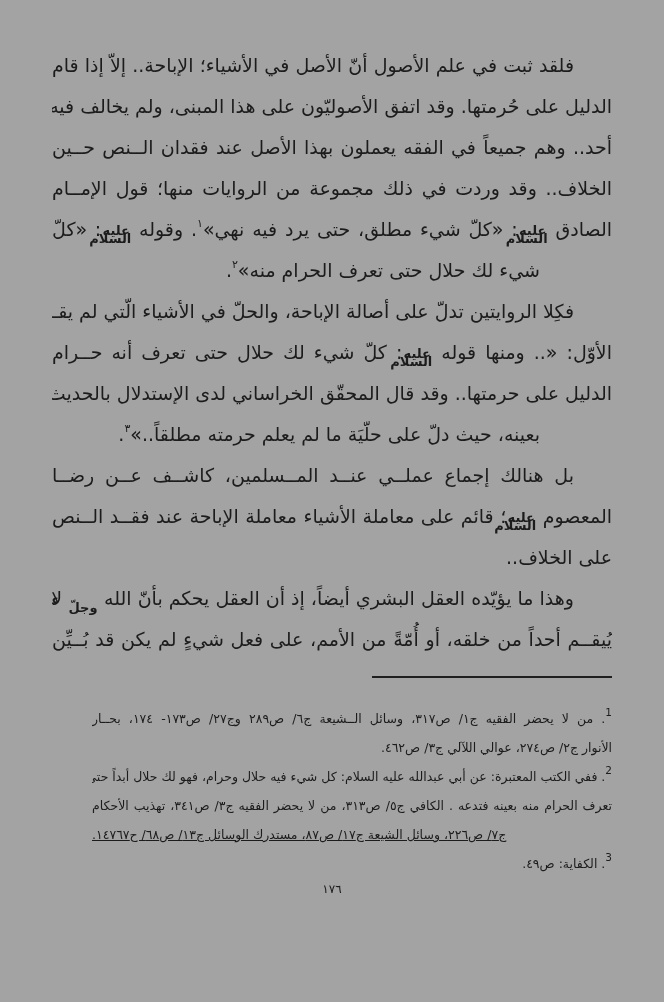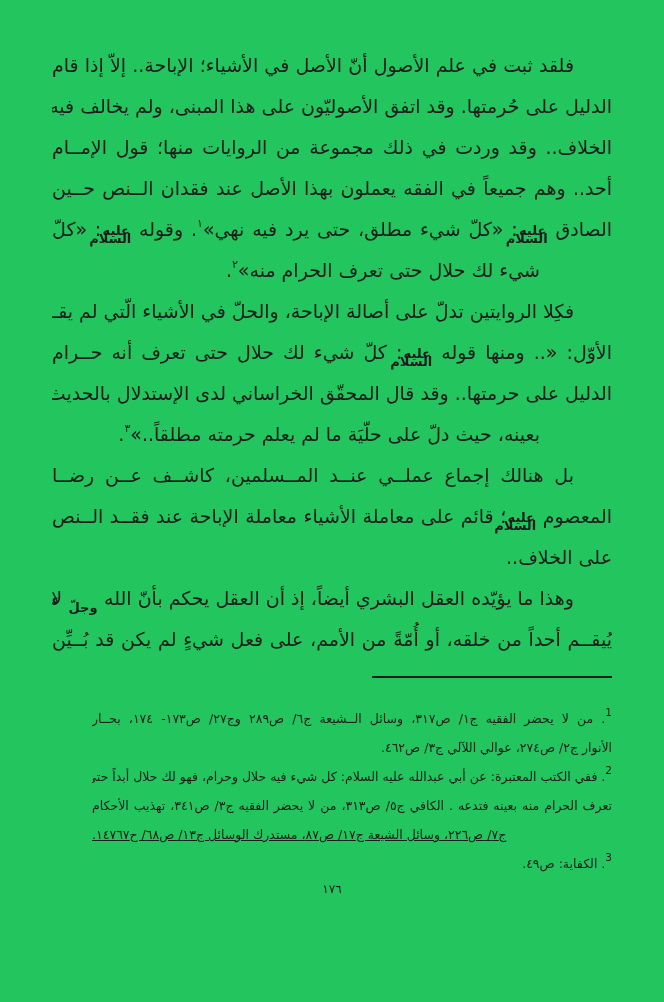--- a/index.html
+++ b/index.html
@@ -1,20 +1,20 @@
 <!DOCTYPE html>
 <html lang="ar" dir="rtl"><head>
 <meta charset="utf-8">
 <style>
   html,body { margin:0; padding:0; background:#e8e8e8; }
   .book-page {
     position:relative;
     width:664px; height:1002px;
     margin:0 auto;
-    background:#22c55e;
+    background:#a3a3a3;
     color:#1c1c1c;
     direction:rtl;
     font-family:"DejaVu Sans", sans-serif;
     overflow:hidden;
   }
   .main-text {
     position:absolute; top:45px; right:52px; left:52px;
   }
   .line {
     height:41px; line-height:41px;
@@ -66,22 +66,22 @@
   }
 </style>
 </head>
 <body>
 
 <div class="book-page">
   <div class="main-text">
       <div>
         <div class="line first"><span class="run">فلقد ثبت في علم الأصول أنّ الأصل في الأشياء؛ الإباحة.. إلاّ إذا قام</span></div>
         <div class="line justify"><span class="run">الدليل على حُرمتها. وقد اتفق الأصوليّون على هذا المبنى، ولم يخالف فيه</span></div>
+        <div class="line justify"><span class="run">أحد.. وهم جميعاً في الفقه يعملون بهذا الأصل عند فقدان الــنص حــين</span></div>
         <div class="line justify"><span class="run">الخلاف.. وقد وردت في ذلك مجموعة من الروايات منها؛ قول الإمــام</span></div>
-        <div class="line justify"><span class="run">أحد.. وهم جميعاً في الفقه يعملون بهذا الأصل عند فقدان الــنص حــين</span></div>
         <div class="line justify"><span class="run">الصادق </span><span class="lig">عليه السلام</span><span class="run">: «كلّ شيء مطلق، حتى يرد فيه نهي»</span><span class="sup">١</span><span class="run">. وقوله </span><span class="lig">عليه السلام</span><span class="run">: «كلّ</span></div>
         <div class="line hang"><span class="run">شيء لك حلال حتى تعرف الحرام منه»</span><span class="sup">٢</span><span class="run">.</span></div>
       </div>
       <div>
         <div class="line first"><span class="run">فكِلا الروايتين تدلّ على أصالة الإباحة، والحلّ في الأشياء الّتي لم يقــم</span></div>
         <div class="line justify"><span class="run">الأوّل: «.. ومنها قوله </span><span class="lig">عليه السلام</span><span class="run">: كلّ شيء لك حلال حتى تعرف أنه حــرام</span></div>
         <div class="line justify"><span class="run">الدليل على حرمتها.. وقد قال المحقّق الخراساني لدى الإستدلال بالحديث</span></div>
         <div class="line hang"><span class="run">بعينه، حيث دلّ على حلّيَة ما لم يعلم حرمته مطلقاً..»</span><span class="sup">٣</span><span class="run">.</span></div>
       </div>
       <div>

